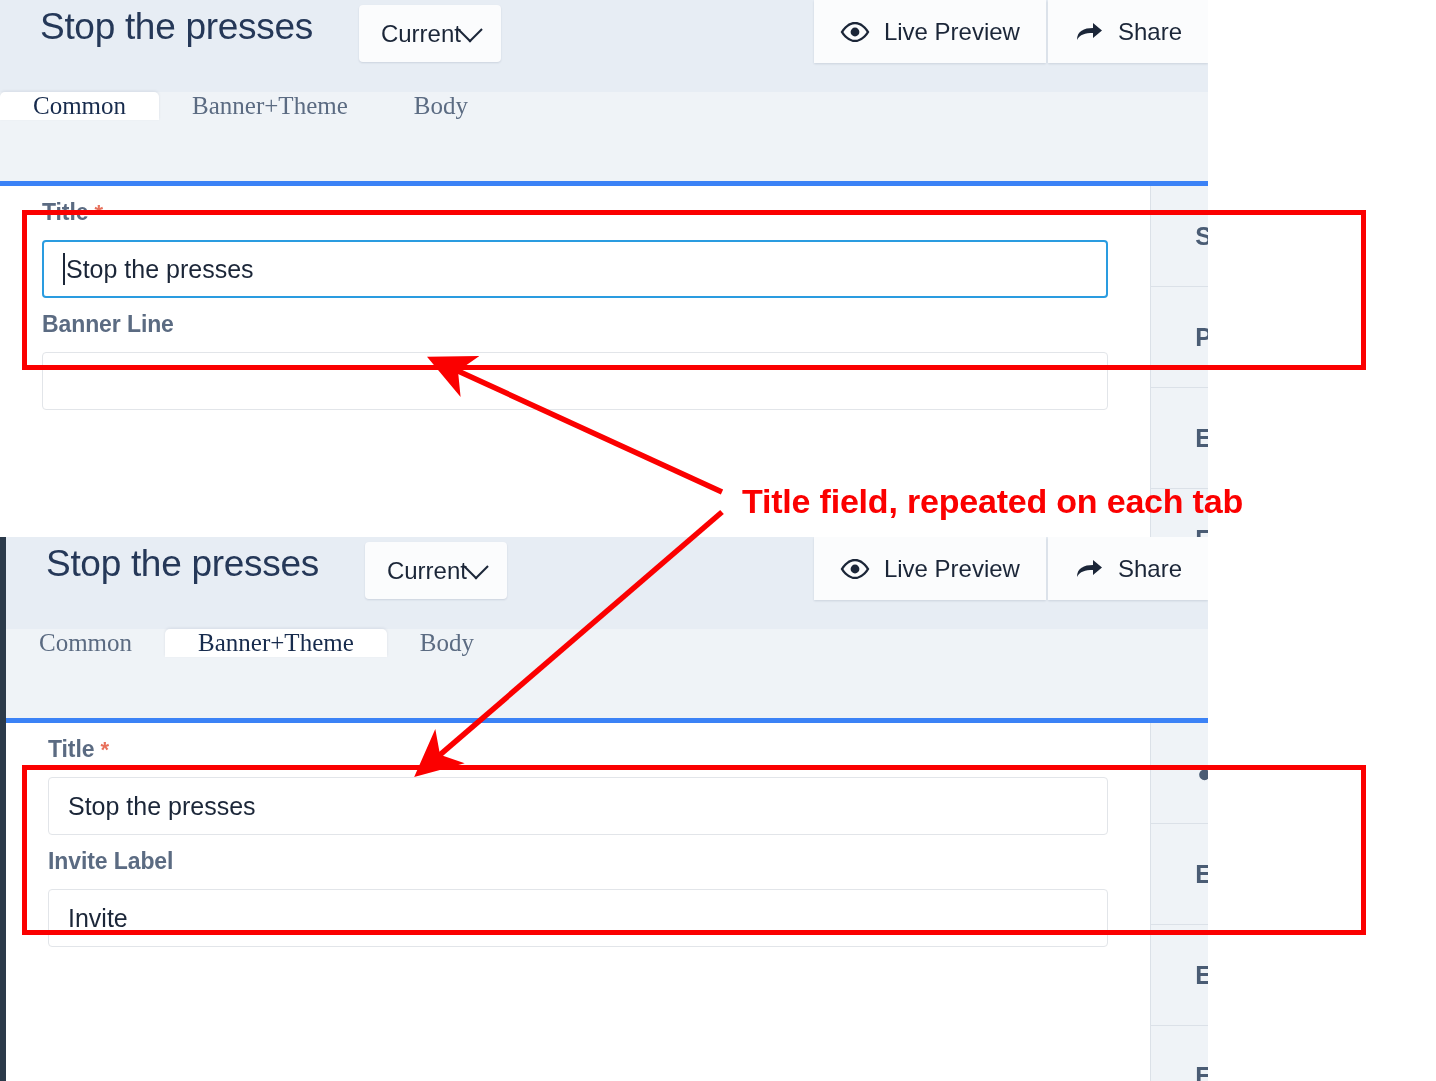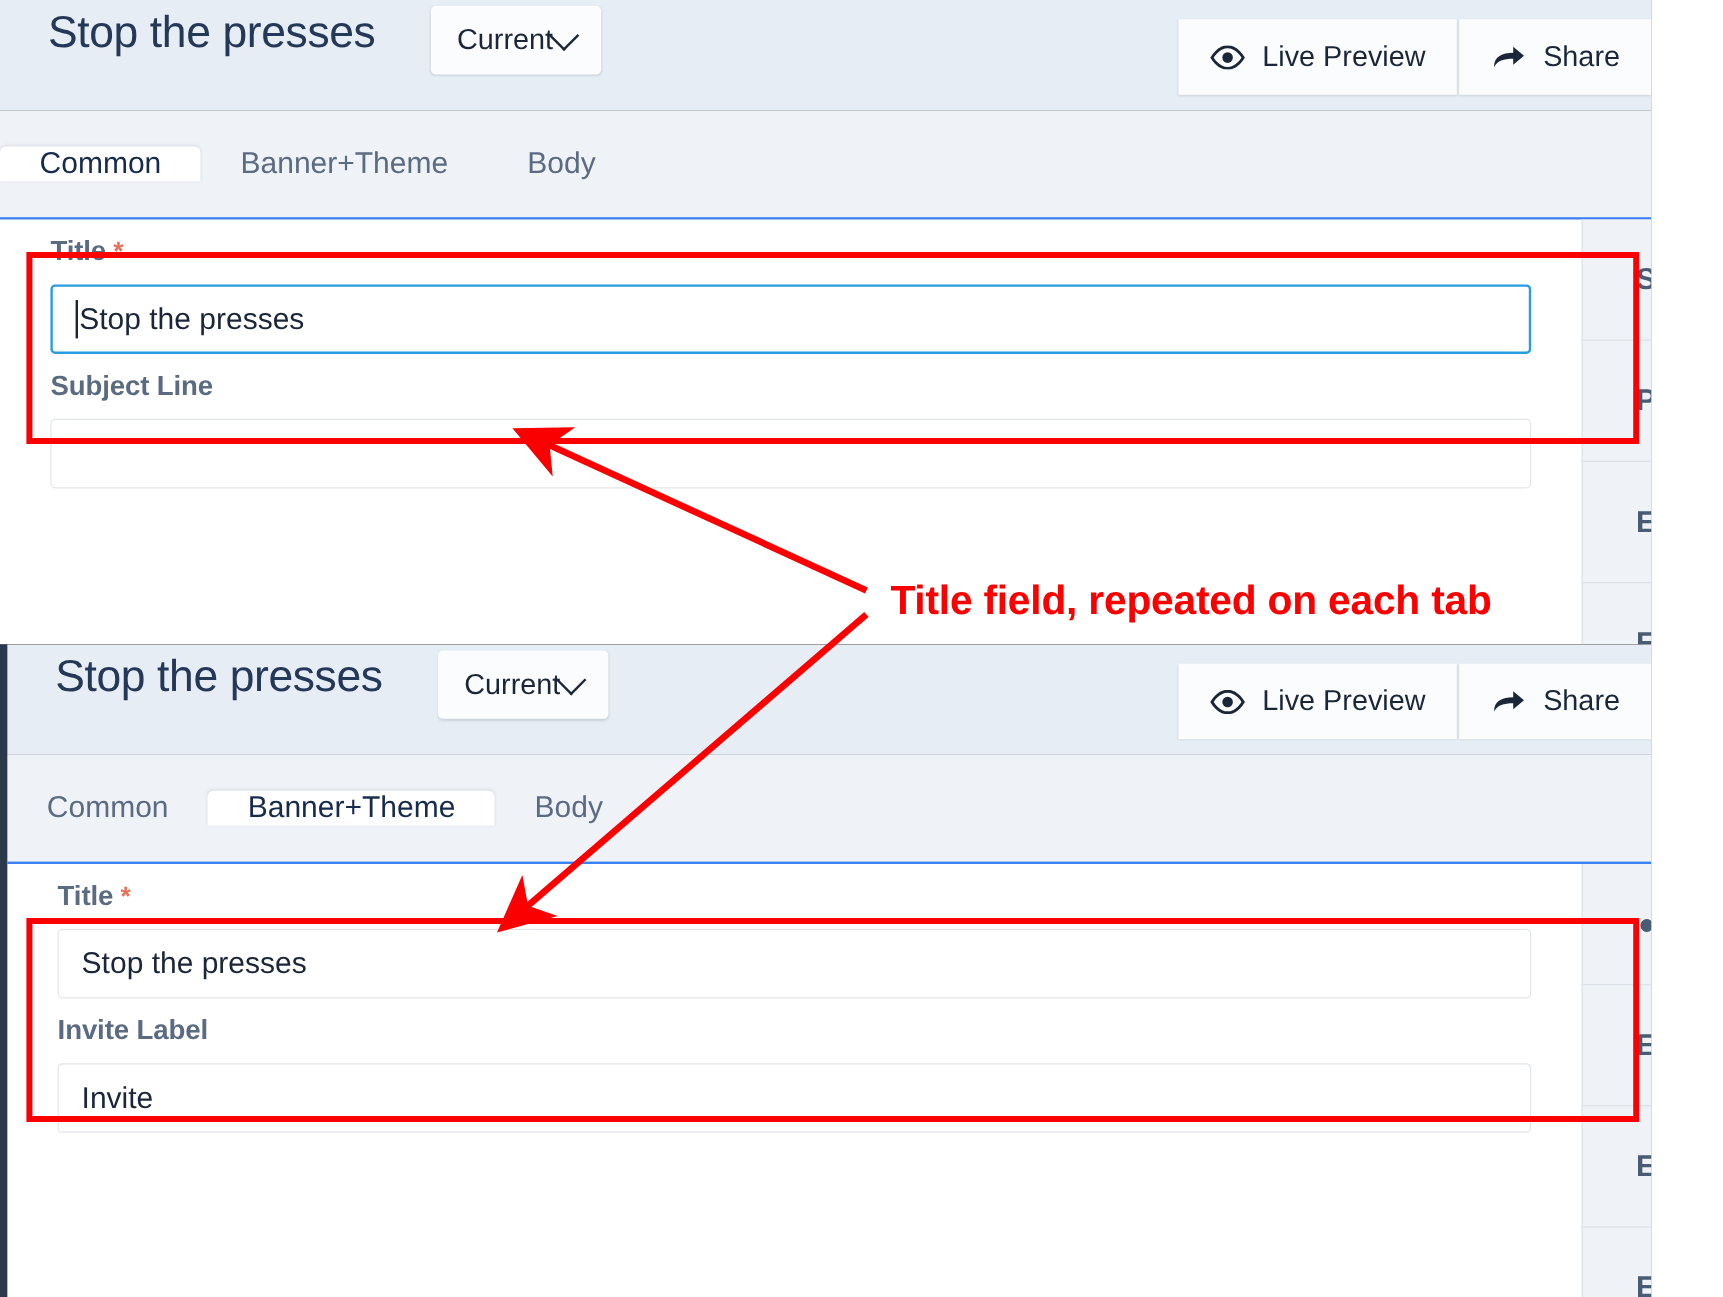--- a/index.html
+++ b/index.html
@@ -12,22 +12,22 @@
     height: 1081px;
     font-family: "Liberation Sans", sans-serif;
     overflow: hidden;
     position: relative;
   }
 
   
   .panel {
     position: absolute;
     left: 0;
-    width: 1376px;
-    background: #404040;
+    width: 1208px;
+    background: #fca5a5;
     overflow: hidden;
   }
   .panel.panel-top   { top: 0;   height: 537px; }
   .panel.panel-bottom{ top: 537px; height: 544px; border-left: 6px solid #2b3a4a; box-sizing: border-box; }
 
   .panel-inner {
     position: relative;
     width: 100%;
     height: 100%;
   }
@@ -66,21 +66,21 @@
   }
   .chev {
     width: 16px; height: 16px;
     border-right: 2.6px solid #1b2638;
     border-bottom: 2.6px solid #1b2638;
     transform: rotate(45deg) translate(-3px,-3px);
   }
   .header-actions {
     position: absolute;
     right: 0;
-    top: 16px;
+    top: 0;
     display: flex;
     gap: 2px;
     height: 63px;
   }
   .hdr-btn {
     background: #fbfcfd;
     box-shadow: 0 1px 2px rgba(9,30,66,.12);
     border: none;
     height: 63px;
     display: flex;
@@ -94,23 +94,24 @@
     font-family: "Liberation Sans", sans-serif;
   }
   .icon-eye { display:block; }
   .icon-share { display:block; }
 
   
   .tabstrip {
     position: relative;
     height: 89px;
     background: #eff3f7;
-    border-bottom: 2px solid #3b82f6;
-    display: flex;
-    align-items: center;
+    border-bottom: 5px solid #3b82f6;
+    display: flex;
+    align-items: flex-start;
+    font-family: Liberation Serif, serif;
   }
   .tab {
     display: flex;
     align-items: center;
     padding: 0 33px;
     font-size: 25px;
     color: #5b6b82;
     cursor: pointer;
     white-space: nowrap;
     position: relative;
@@ -280,21 +281,21 @@
             <span>Title</span><span class="req">*</span>
           </div>
           <div class="text-input focused">
             <span class="caret"></span>
               <span>Stop the presses</span>
           </div>
         </div>
 
         <div class="field">
           <div class="field-label">
-            <span>Subject Line</span>
+            <span>Banner Line</span>
           </div>
           <div class="text-input">
             <span></span>
           </div>
         </div>
 
       </div>
 
       <div class="side-panel">
         <div class="side-item">

